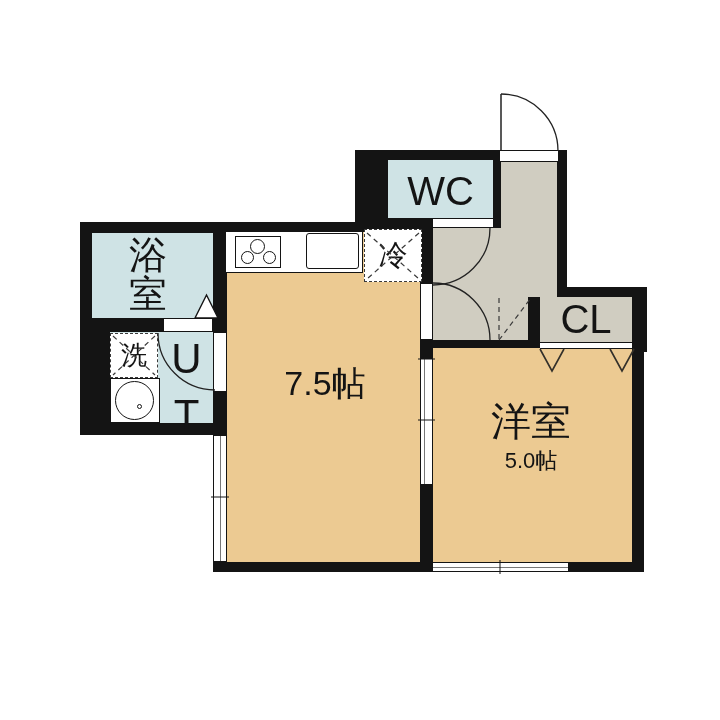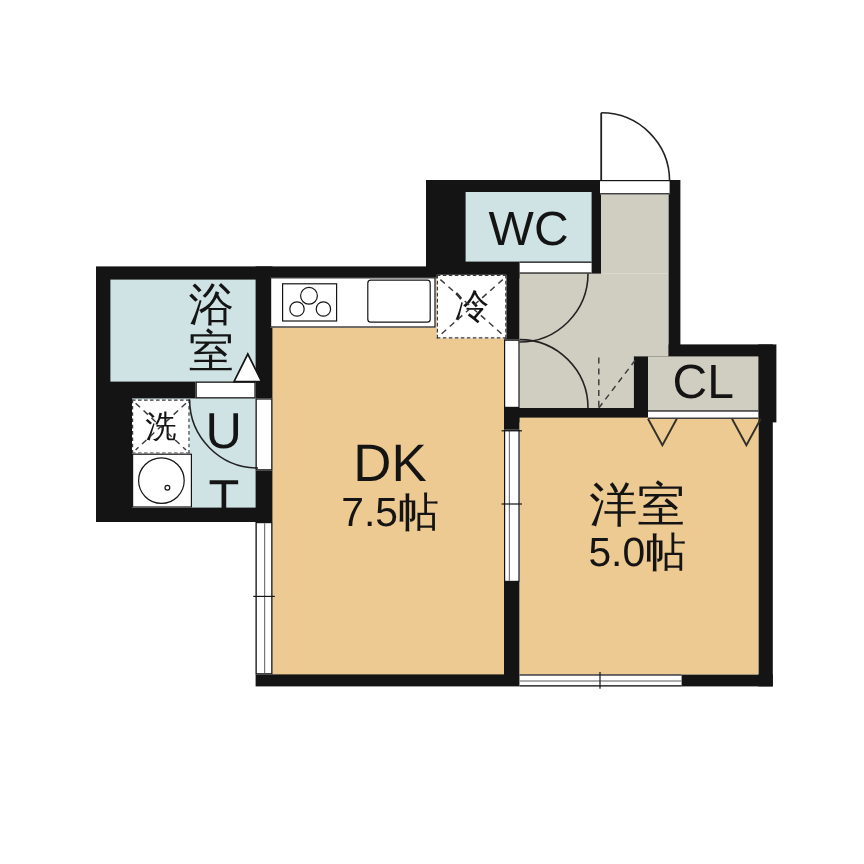--- a/index.html
+++ b/index.html
@@ -131,31 +131,30 @@
     </g>
 
     <g stroke="#141414" stroke-width="1">
       <line x1="211" y1="497" x2="229" y2="497"></line>
       <line x1="500" y1="560" x2="500" y2="574"></line>
       <line x1="418" y1="359" x2="435" y2="359"></line>
       <line x1="418" y1="420" x2="435" y2="420"></line>
     </g>
   </svg>
 
-  <div class="label cjk-stack" style="left:127px;top:236px;width:42px;font-size:38px;line-height:39px;font-weight:500;margin-left:28px;">浴室</div>
+  <div class="label cjk-stack" style="left:127px;top:236px;width:42px;font-size:38px;line-height:39px;font-weight:500;">浴室</div>
 
   <div class="label cjk-stack" style="left:168px;top:331px;width:37px;font-size:42px;line-height:56px;font-weight:500;">UT</div>
 
   <div class="label" style="left:540px;top:298px;width:92px;font-size:40px;line-height:42px;font-weight:500;">CL</div>
 
   <div class="label" style="left:388px;top:170px;width:105px;font-size:40px;line-height:42px;font-weight:500;">WC</div>
 
   <div class="label" style="left:230px;top:365px;width:190px;">
-    <div style="font-size:44px;line-height:44px;font-weight:500;">DK</div>
     <div style="font-size:34px;line-height:36px;font-weight:500;">7.5帖</div>
   </div>
 
   <div class="label" style="left:433px;top:400px;width:196px;">
     <div style="font-size:40px;line-height:42px;font-weight:500;">洋室</div>
-    <div style="font-size:34px;line-height:38px;font-weight:500;">5.0帖</div>
+    <div style="font-size:22px;line-height:38px;font-weight:500;">5.0帖</div>
   </div>
 
 </div>
 
 </body></html>

